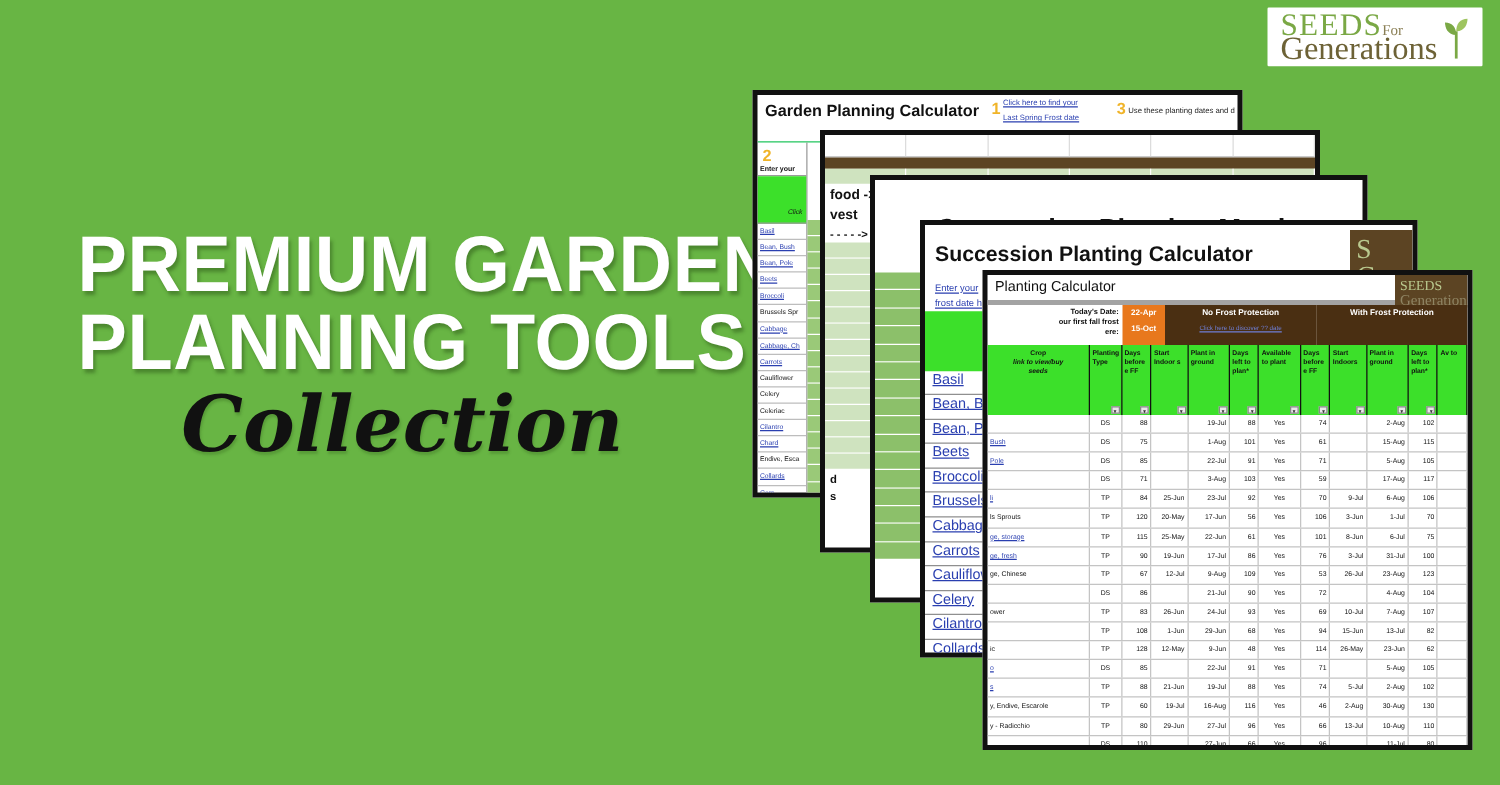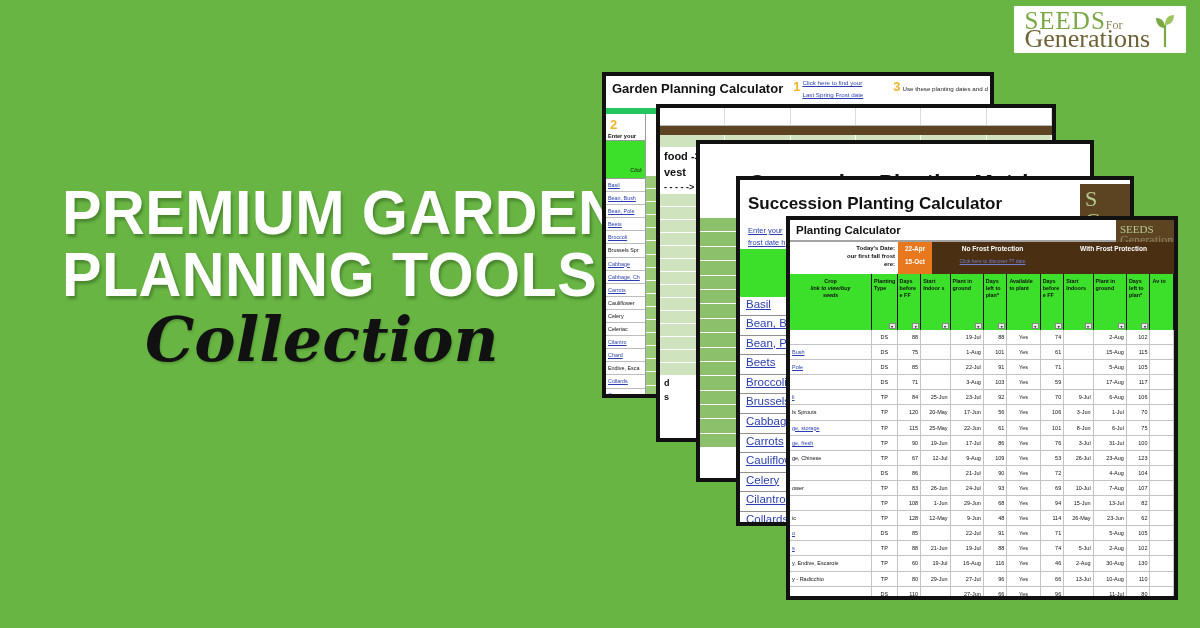--- a/index.html
+++ b/index.html
@@ -46,21 +46,21 @@
   
   .stack { position:absolute; left:590px; top:60px; width:600px; height:500px; }
   .sheet {
     position:absolute; background:#ffffff;
     border:4px solid #111111; overflow:hidden;
     font-size:5.2px; color:#111;
   }
 
   
   #sheet1 { left:12px; top:12px; width:392px; height:326px; z-index:1; }
-  #sheet1 .s1top { display:flex; height:38px; border-bottom:6px solid #22c55e; }
+  #sheet1 .s1top { display:flex; height:38px; border-bottom:1px solid #22c55e; }
   #sheet1 .s1title { font-size:13px; font-weight:bold; padding:5px 6px; white-space:nowrap; }
   #sheet1 .stepnum { color:#f0b429; font-weight:bold; font-size:13px; padding:3px 2px 0 4px; }
   #sheet1 .steplink { color:#2a3fb0; font-size:6.2px; text-decoration:underline; line-height:1.45; padding-top:3px;}
   #sheet1 .steptxt { color:#222; font-size:6.2px; padding-top:9px; white-space:nowrap;}
   #sheet1 .s1body { display:flex; }
   #sheet1 .s1col { width:40px; border-right:1px solid #9a9a9a; }
   #sheet1 .c-enter { font-size:5.6px; font-weight:bold; padding:1px 2px; border-bottom:1px solid #9a9a9a;}
   #sheet1 .c-green { background:#3ce02a; height:38px; border-bottom:1px solid #9a9a9a;
                      font-size:5.4px; font-style:italic; text-align:right; padding:26px 3px 0 0;}
   #sheet1 .crop { font-size:5.4px; padding:0 2px; border-bottom:1px solid #bdbdbd; height:13.1px; line-height:13.1px;
@@ -105,22 +105,22 @@
                        font-size:8px; font-style:italic; font-weight:bold; line-height:1.5; }
   #sheet4 .spc-crop { font-size:11.5px; color:#2a3fb0; text-decoration:underline;
                       border-bottom:1px solid #8f8f8f; padding:1px 0 1px 6px; height:19.6px;
                       white-space:nowrap; overflow:hidden;}
   #sheet4 .spc-logo { position:absolute; right:0; top:4px; width:50px; height:52px;
                       background:#5c4423; color:#b9c98f; font-family:"Liberation Serif",serif;
                       font-size:22px; padding:4px 0 0 5px; overflow:hidden; line-height:1; }
 
   
   #sheet5 { left:196px; top:156px; width:392px; height:384px; z-index:5; }
-  #sheet5 .pc-title { font-size:11.5px; font-weight:bold; padding:4px 6px 4px 6px;
-                      border-bottom:2px solid #a3a3a3; }
+  #sheet5 .pc-title { font-size:11.5px; font-weight:normal; padding:4px 6px 4px 6px;
+                      border-bottom:4px solid #a3a3a3; }
   #sheet5 .pc-logo { position:absolute; right:0; top:0; width:58px; height:26px;
                      background:#5c4423; color:#b9c98f; font-family:"Liberation Serif",serif;
                      font-size:11px; line-height:1; padding:4px 0 0 4px; overflow:hidden; }
   #sheet5 .pc-logo .g { color:#8f8463; font-size:12px; display:block; margin-top:-1px;}
   #sheet5 .banner { display:flex; height:32px; }
   #sheet5 .b-lab { width:108px; font-size:6px; font-weight:bold; text-align:right;
                    padding:2px 3px 0 0; line-height:1.35; }
   #sheet5 .b-date { width:34px; background:#e8781d; color:#fff; font-size:6.4px;
                     font-weight:bold; text-align:center; line-height:1.1; }
   #sheet5 .b-date div { padding:3px 0; }

